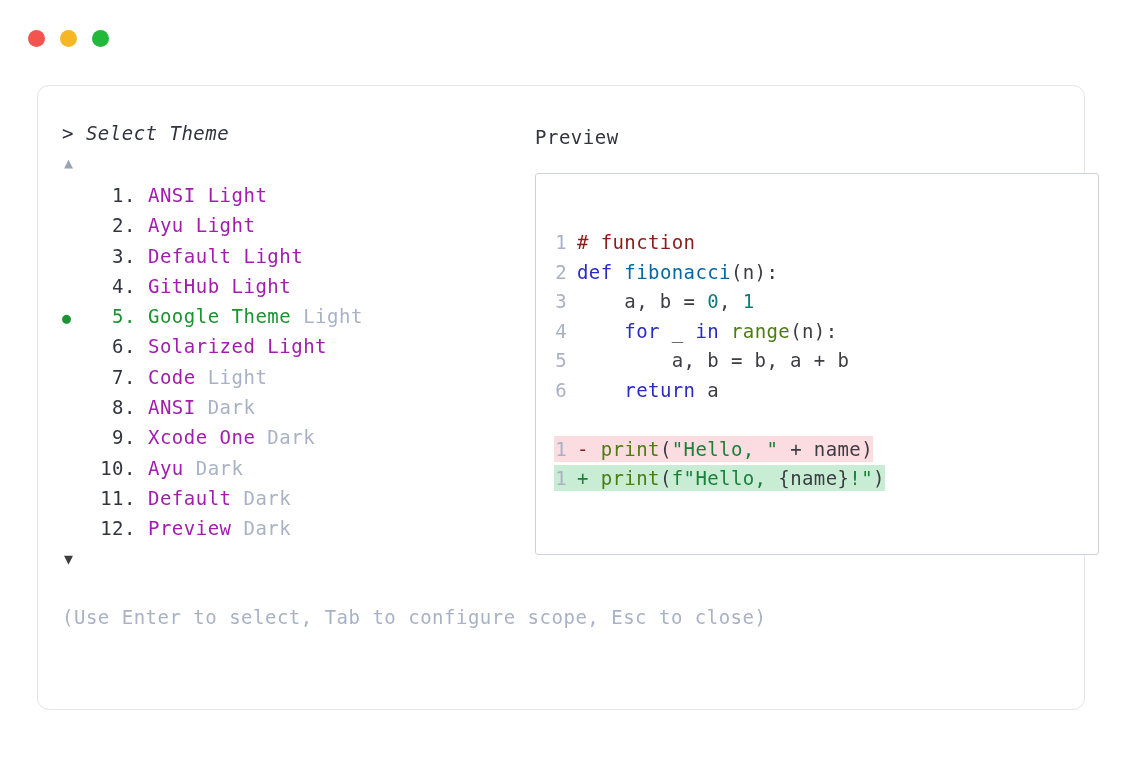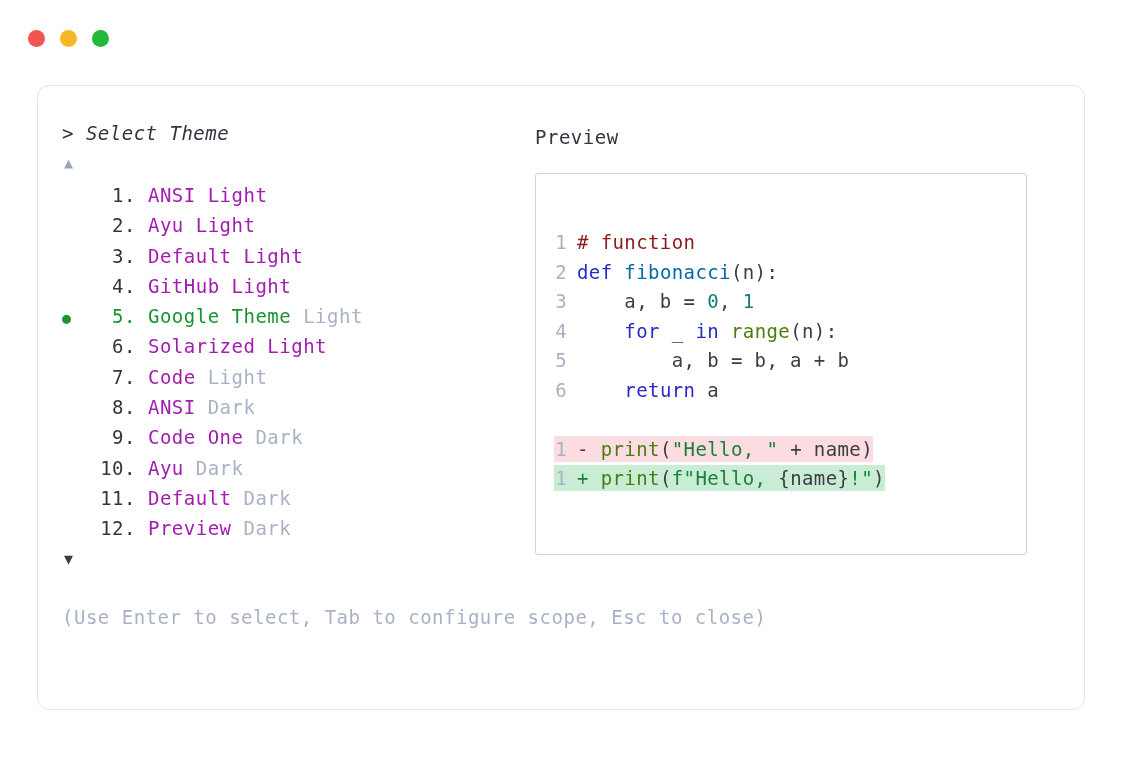--- a/index.html
+++ b/index.html
@@ -119,21 +119,21 @@
   }
   .preview-label {
     font-size: 19px;
     color: #32353f;
     letter-spacing: 0.5px;
     line-height: 28px;
     white-space: pre;
   }
   .preview-box {
     margin-top: 22px;
-    width: 492px;
+    width: 564px;
     height: 382px;
     border: 1px solid #ccd3e0;
     border-radius: 3px;
     box-sizing: border-box;
     background: #ffffff;
     position: relative;
   }
   .code-area {
     position: absolute;
     left: 18px;
@@ -188,21 +188,21 @@
     <div class="scroll-arrow arrow-up">▲</div>
     <div class="theme-list" id="theme-list">
         <div class="theme-row"><span class="bullet-cell"> </span><span class="num-cell">1.</span><span class="name-cell"> ANSI </span><span class="name-cell">Light</span></div>
         <div class="theme-row"><span class="bullet-cell"> </span><span class="num-cell">2.</span><span class="name-cell"> Ayu </span><span class="name-cell">Light</span></div>
         <div class="theme-row"><span class="bullet-cell"> </span><span class="num-cell">3.</span><span class="name-cell"> Default </span><span class="name-cell">Light</span></div>
         <div class="theme-row"><span class="bullet-cell"> </span><span class="num-cell">4.</span><span class="name-cell"> GitHub </span><span class="name-cell">Light</span></div>
         <div class="theme-row selected"><span class="bullet-cell">●</span><span class="num-cell">5.</span><span class="name-cell"> Google Theme </span><span class="variant-cell">Light</span></div>
         <div class="theme-row"><span class="bullet-cell"> </span><span class="num-cell">6.</span><span class="name-cell"> Solarized </span><span class="name-cell">Light</span></div>
         <div class="theme-row"><span class="bullet-cell"> </span><span class="num-cell">7.</span><span class="name-cell"> Code </span><span class="variant-cell">Light</span></div>
         <div class="theme-row"><span class="bullet-cell"> </span><span class="num-cell">8.</span><span class="name-cell"> ANSI </span><span class="variant-cell">Dark</span></div>
-        <div class="theme-row"><span class="bullet-cell"> </span><span class="num-cell">9.</span><span class="name-cell"> Code One </span><span class="variant-cell">Dark</span></div>
+        <div class="theme-row"><span class="bullet-cell"> </span><span class="num-cell">9.</span><span class="name-cell"> Xcode One </span><span class="variant-cell">Dark</span></div>
         <div class="theme-row"><span class="bullet-cell"> </span><span class="num-cell">10.</span><span class="name-cell"> Ayu </span><span class="variant-cell">Dark</span></div>
         <div class="theme-row"><span class="bullet-cell"> </span><span class="num-cell">11.</span><span class="name-cell"> Default </span><span class="variant-cell">Dark</span></div>
         <div class="theme-row"><span class="bullet-cell"> </span><span class="num-cell">12.</span><span class="name-cell"> Preview </span><span class="variant-cell">Dark</span></div>
       </div>
     <div class="scroll-arrow arrow-down">▼</div>
   </div>
 
   <div class="hint">(Use Enter to select, Tab to configure scope, Esc to close)</div>
 
   <div class="right-pane">

